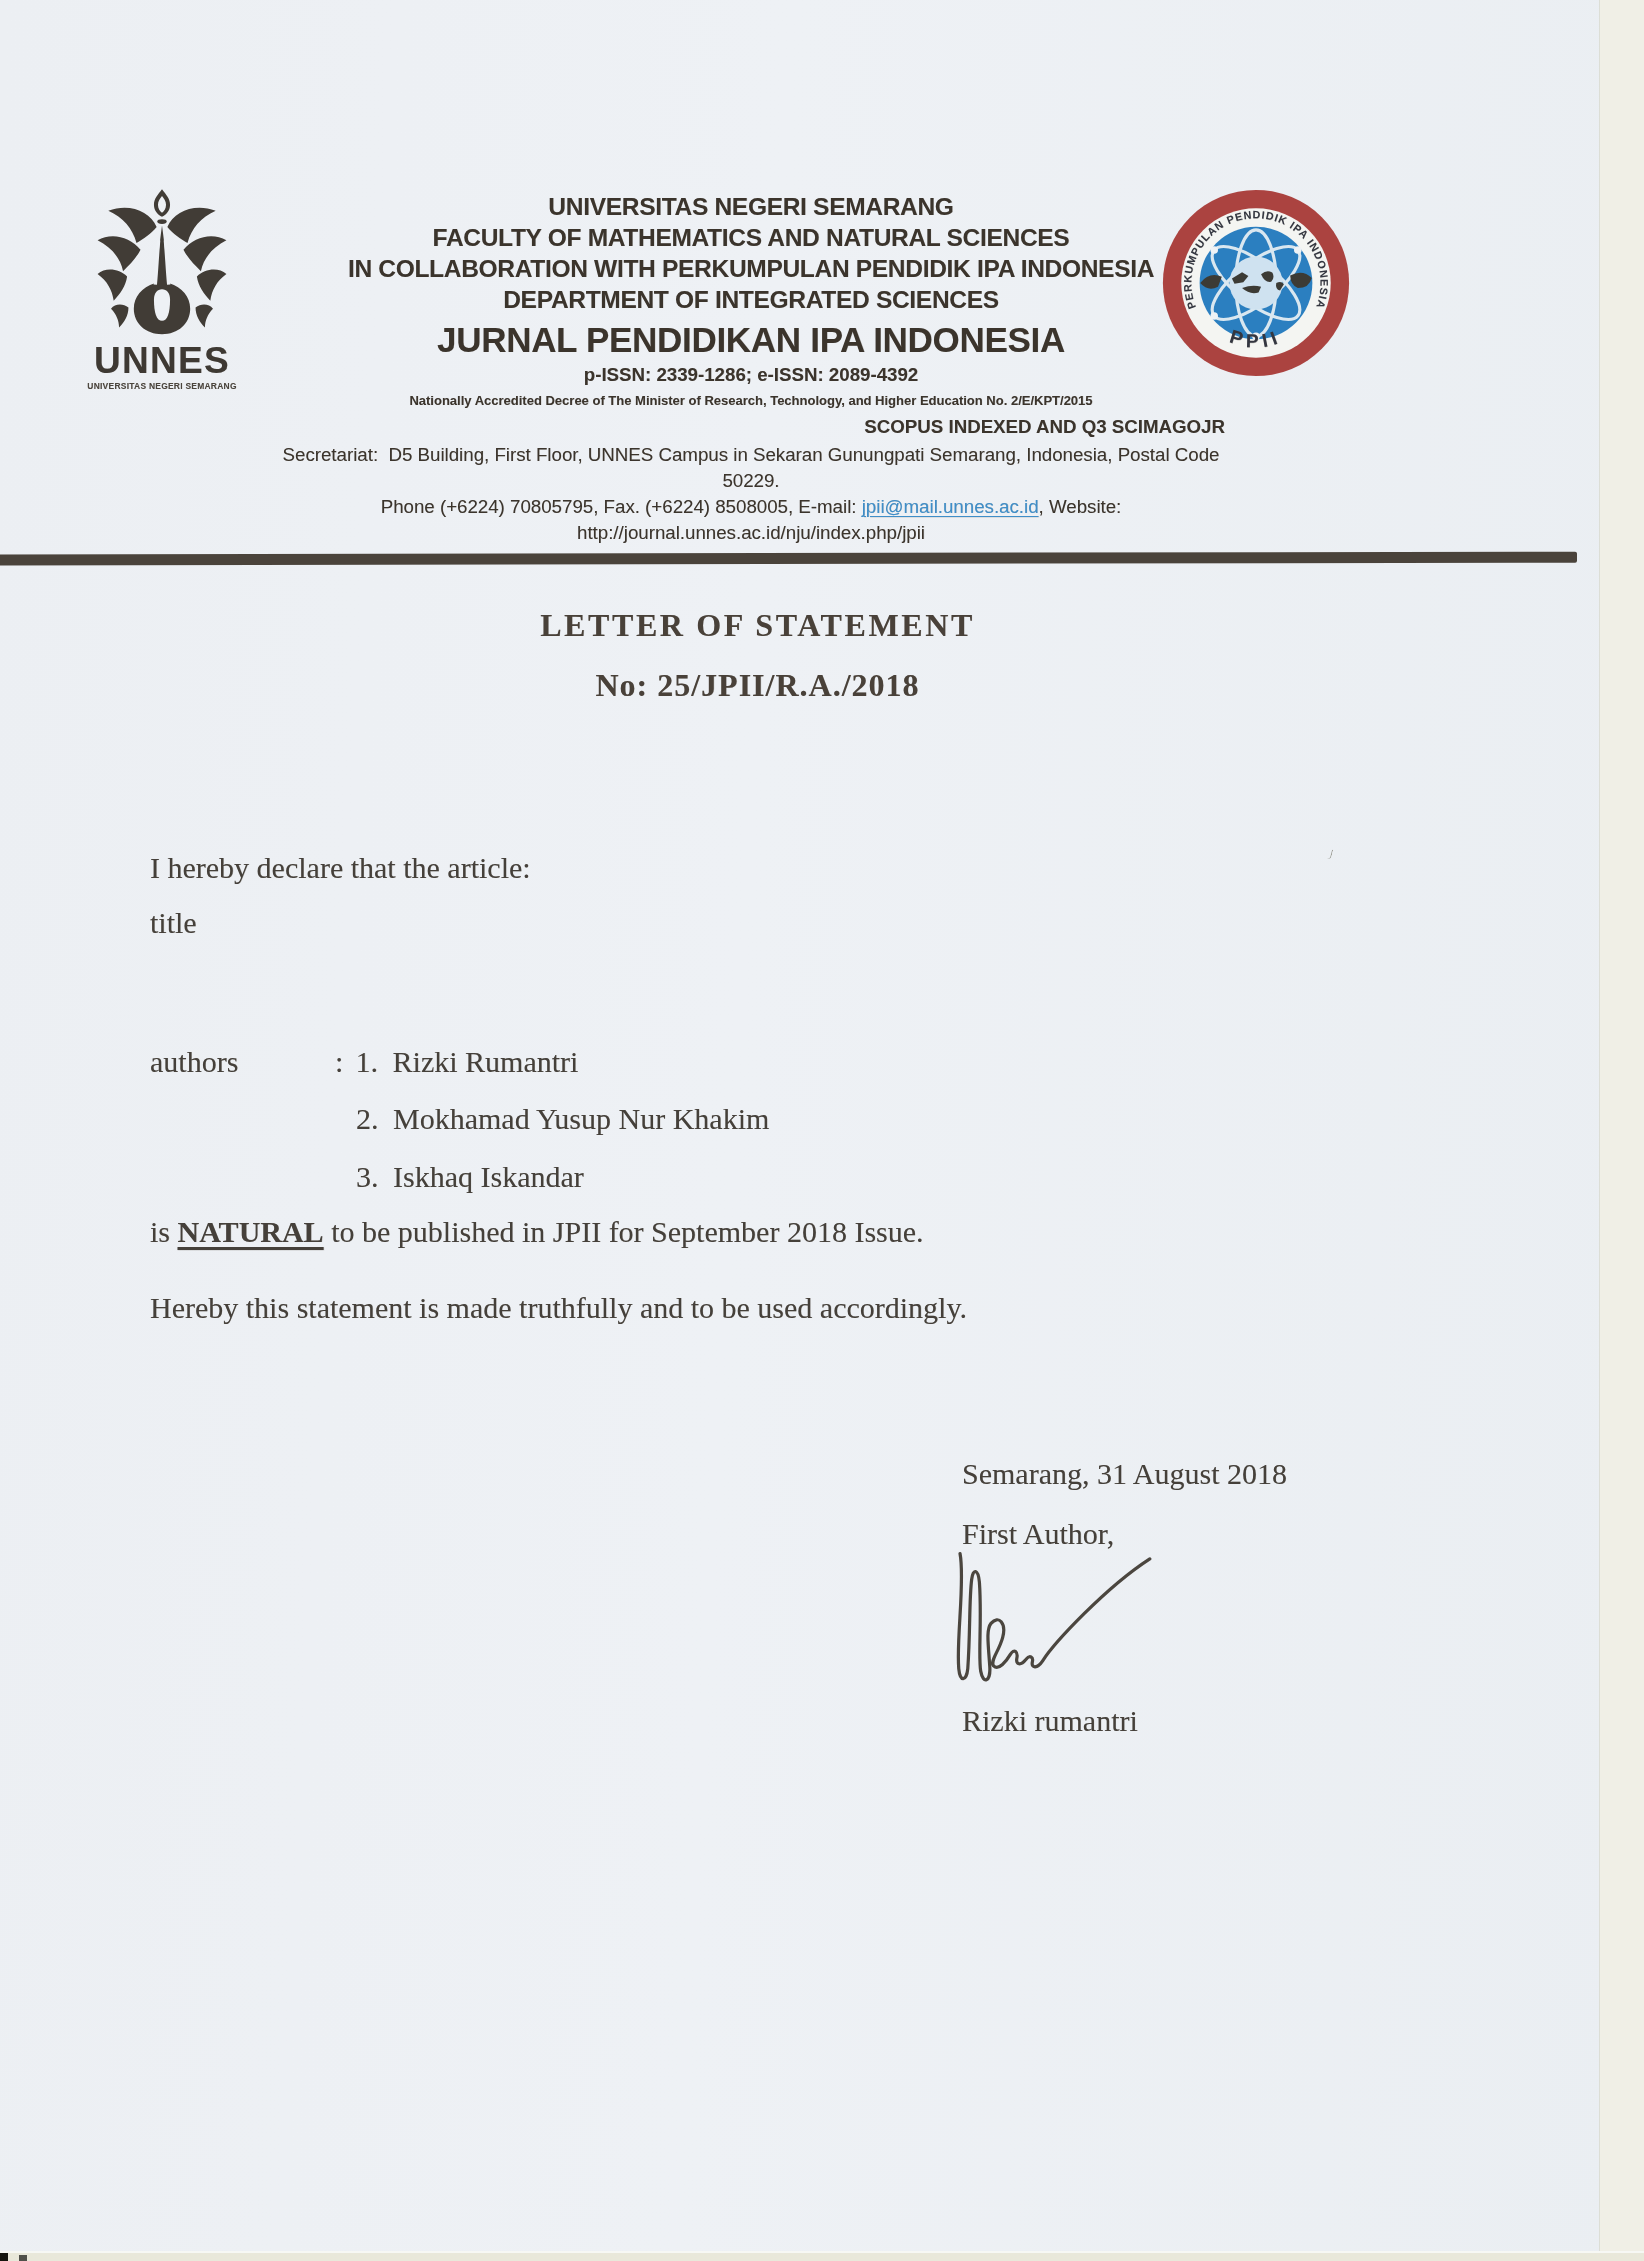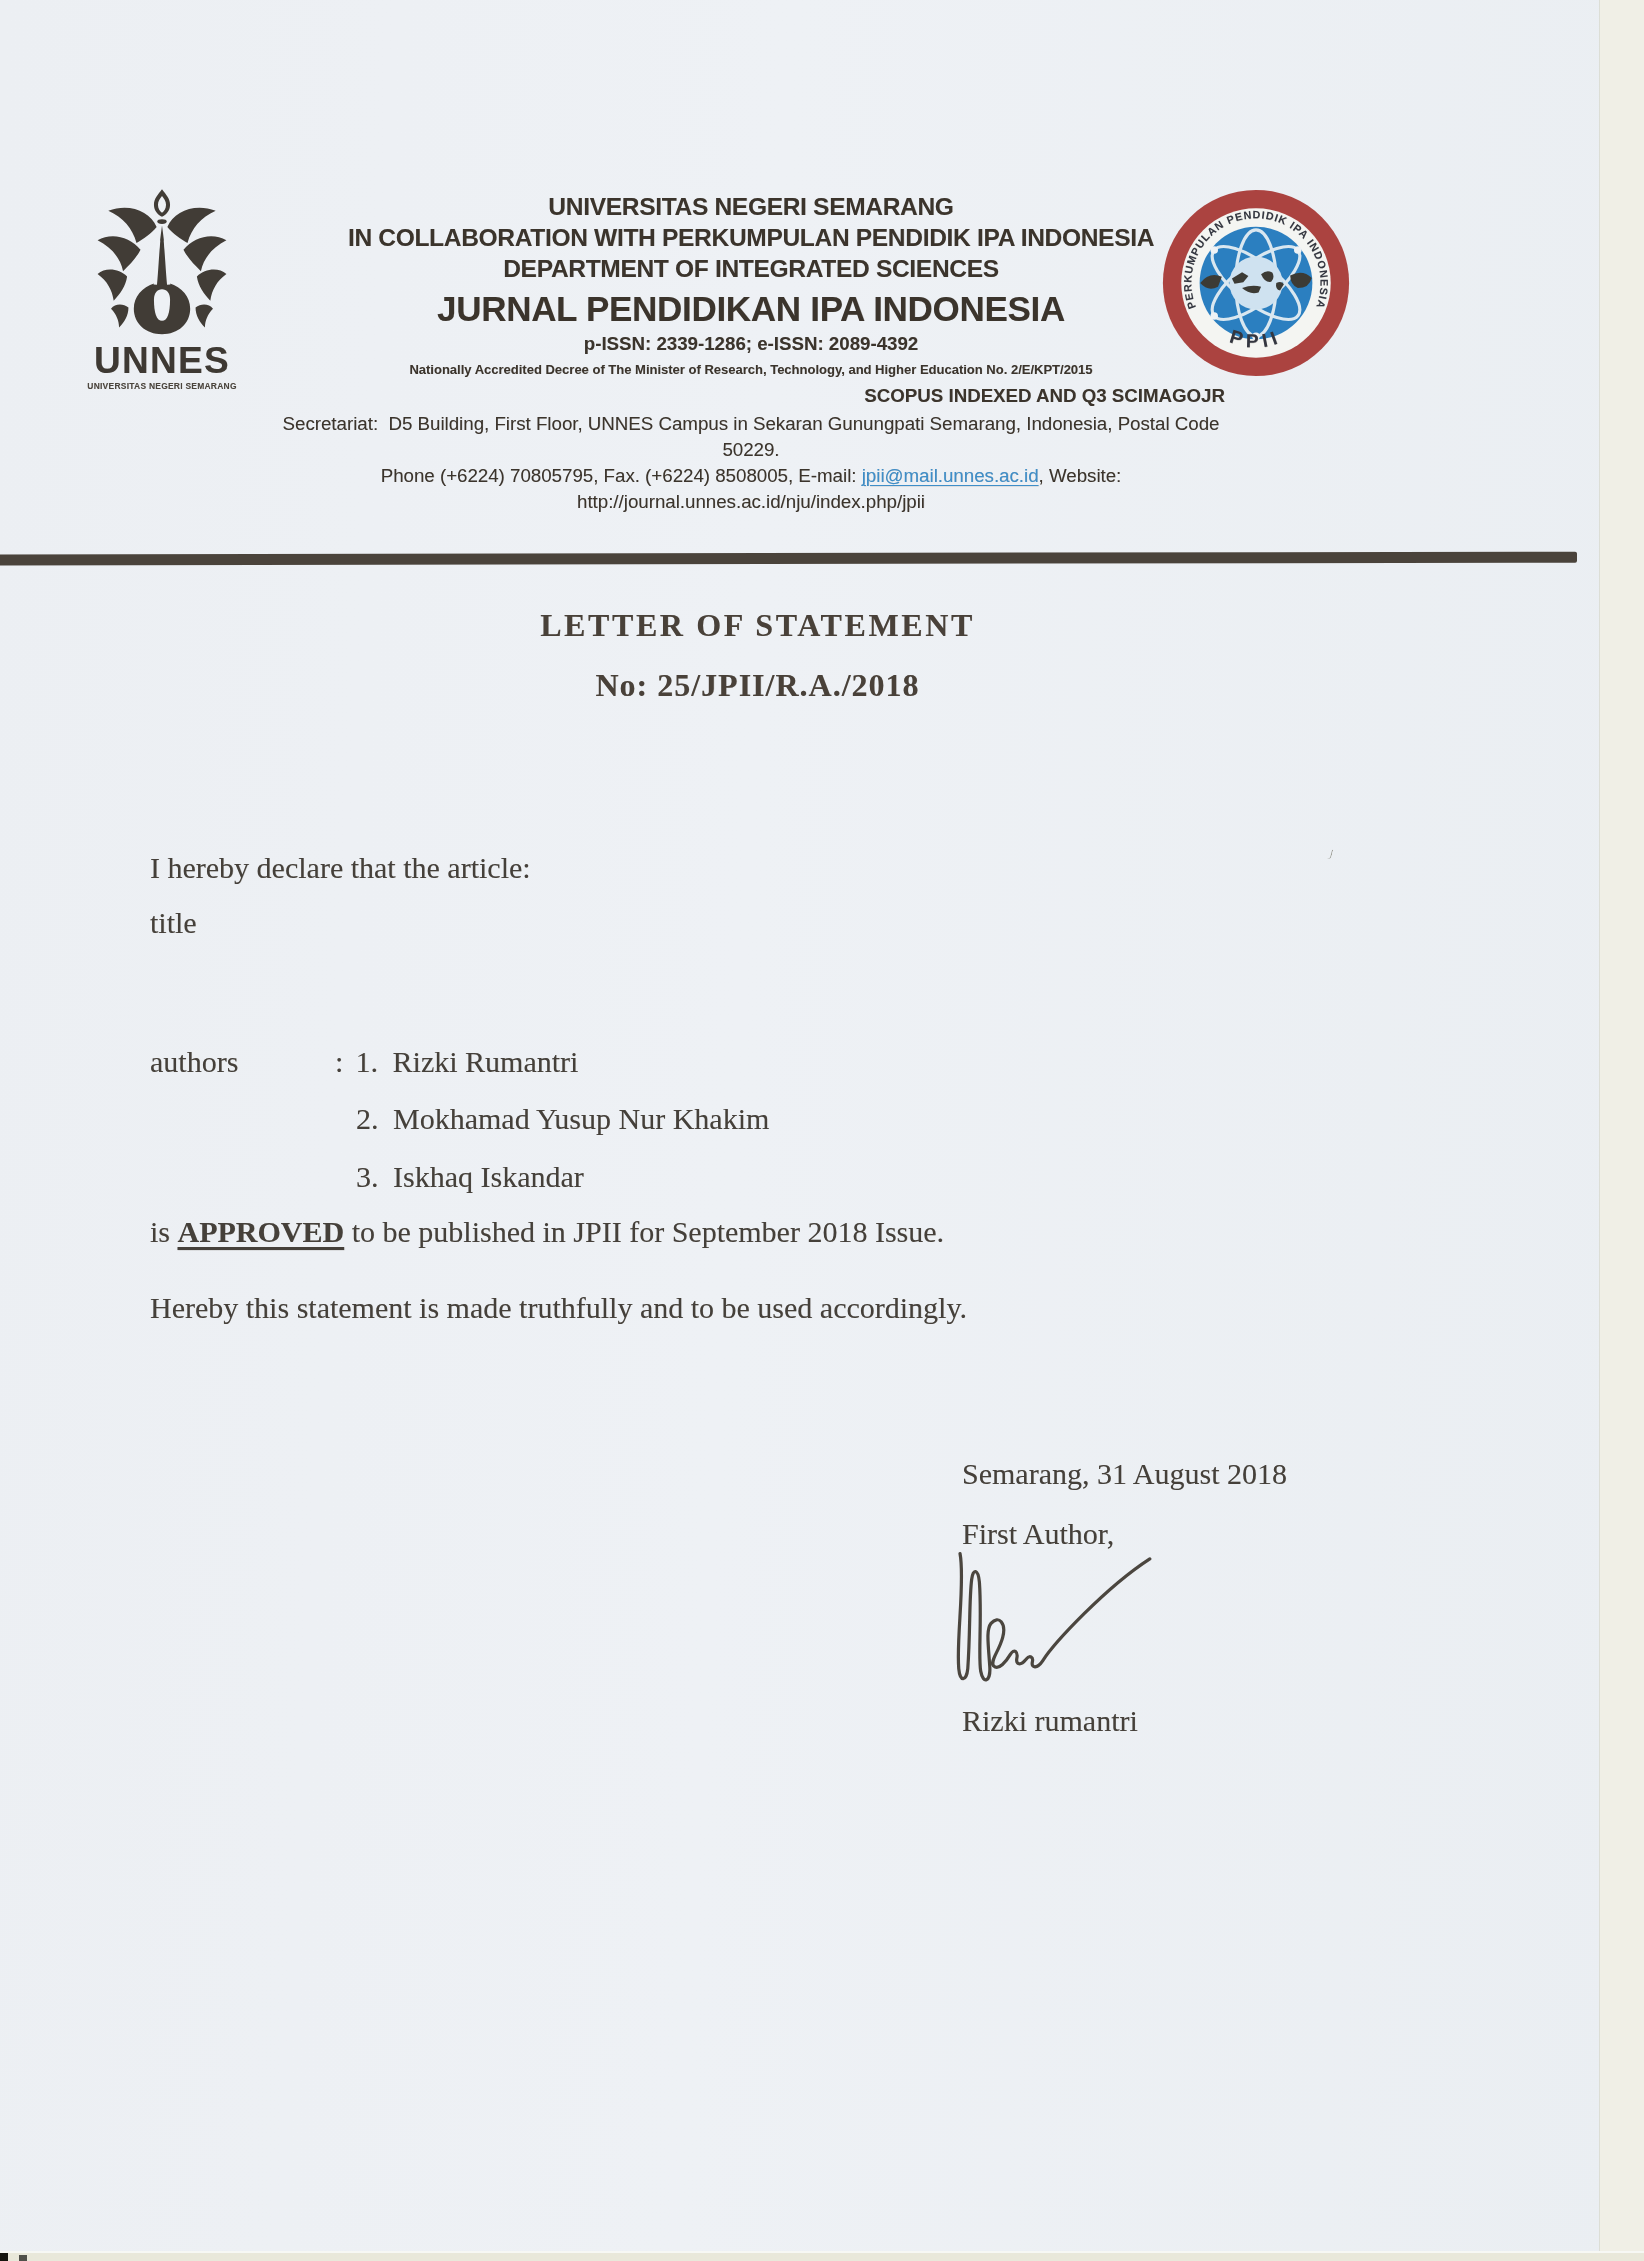--- a/index.html
+++ b/index.html
@@ -102,20 +102,21 @@
         <path d="M105,78 C103,100 102,124 100,144"></path>
         <path d="M115,78 C117,100 118,124 120,144"></path>
       </g>
     </svg>
     <div class="unnes-acronym">UNNES</div>
     <div class="unnes-sub">UNIVERSITAS NEGERI SEMARANG</div>
   </div>
 
   <div class="head-text">
     <div class="org-line">UNIVERSITAS NEGERI SEMARANG</div>
+    <div class="org-line">FACULTY OF MATHEMATICS AND NATURAL SCIENCES</div>
     <div class="org-line">IN COLLABORATION WITH PERKUMPULAN PENDIDIK IPA INDONESIA</div>
     <div class="org-line">DEPARTMENT OF INTEGRATED SCIENCES</div>
     <div class="journal-name">JURNAL PENDIDIKAN IPA INDONESIA</div>
     <div class="issn-line">p-ISSN: 2339-1286; e-ISSN: 2089-4392</div>
     <div class="accred-line">Nationally Accredited Decree of The Minister of Research, Technology, and Higher Education No. 2/E/KPT/2015</div>
     <div class="index-line">SCOPUS INDEXED AND Q3 SCIMAGOJR</div>
     <div class="secr-line">Secretariat:  D5 Building, First Floor, UNNES Campus in Sekaran Gunungpati Semarang, Indonesia, Postal Code 50229.</div>
     <div class="phone-line"><span>Phone (+6224) 70805795, Fax. (+6224) 8508005, E-mail: </span><span class="email-link">jpii@mail.unnes.ac.id</span><span>, Website: </span><span>http://journal.unnes.ac.id/nju/index.php/jpii</span></div>
   </div>
 
@@ -171,21 +172,21 @@
     <span class="author-colon">:</span><span class="author-num">1.</span><span>Rizki Rumantri</span>
   </div>
   <div class="abs body-text pos-author-1">
     <span class="author-num">2.</span><span>Mokhamad Yusup Nur Khakim</span>
   </div>
   <div class="abs body-text pos-author-2">
     <span class="author-num">3.</span><span>Iskhaq Iskandar</span>
   </div>
 
   <div class="abs body-text pos-approved">
-    <span>is </span><span class="approved-word">APPROVED</span><span> to be published in JPII for September 2018 Issue.</span>
+    <span>is </span><span class="approved-word">NATURAL</span><span> to be published in JPII for September 2018 Issue.</span>
   </div>
 
   <div class="abs body-text pos-closing">Hereby this statement is made truthfully and to be used accordingly.</div>
 
   <div class="abs body-text pos-placedate">Semarang, 31 August 2018</div>
   <div class="abs body-text pos-role">First Author,</div>
   <div class="abs pos-signature">
     <svg width="213" height="155" viewBox="0 0 330 240">
       <path d="M14,18 C22,60 8,150 12,196 C14,218 24,216 26,196 C30,140 28,90 32,58 C34,40 42,42 44,62 C48,120 42,176 46,200 C50,222 62,216 60,192 C58,160 54,136 62,126 C74,112 86,126 80,148 C74,170 60,184 66,192 C74,200 86,184 92,174 C98,164 104,170 102,180 C100,190 108,192 116,182 C122,174 128,178 126,186 C124,196 134,196 142,184 C160,156 240,70 308,26" fill="none" stroke="#4b463f" stroke-width="5" stroke-linecap="round" stroke-linejoin="round"></path>
     </svg>

